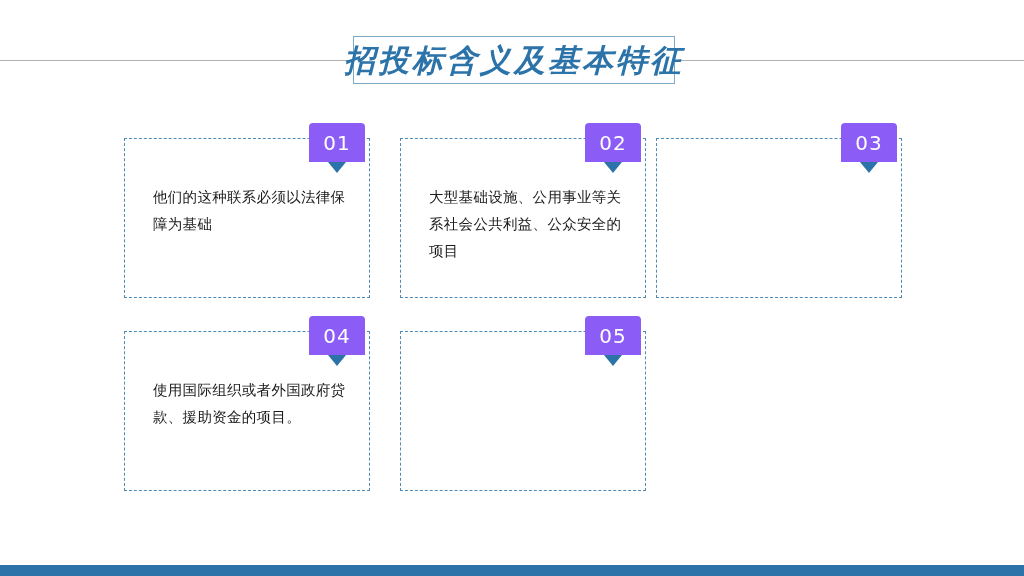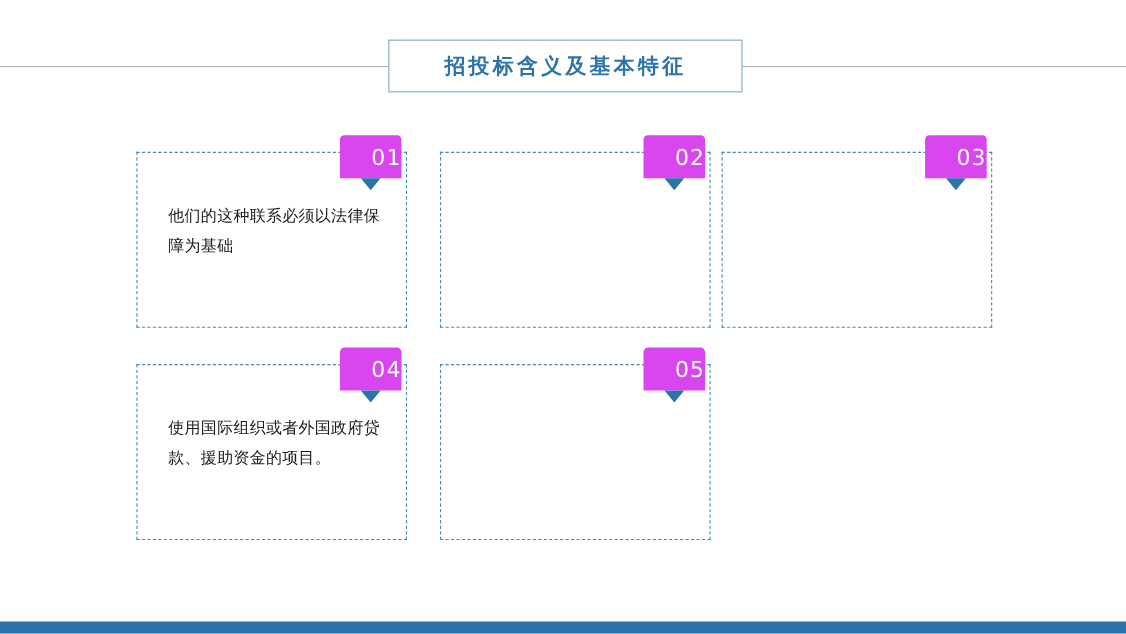--- a/index.html
+++ b/index.html
@@ -46,26 +46,27 @@
     height: 48px;
     box-sizing: border-box;
     border: 1px solid #7fa8c4;
     background: #ffffff;
     display: flex;
     align-items: center;
     justify-content: center;
   }
   .title-text {
     color: #2b73a8;
-    font-size: 19px;
+    font-size: 31px;
     font-weight: bold;
     letter-spacing: 3px;
     line-height: 1;
     white-space: nowrap;
     font-family: "DejaVu Sans", "Liberation Sans", sans-serif;
+    font-style: italic;
   }
 
   
   .grid {
     position: absolute;
     left: 0;
     top: 0;
     width: 1024px;
     height: 576px;
   }
@@ -97,25 +98,25 @@
     font-family: "DejaVu Sans", "Liberation Sans", sans-serif;
   }
 
   
   .badge {
     position: absolute;
     right: 4px;
     top: -16px;
     width: 56px;
     height: 39px;
-    background: #d946ef;
+    background: #8b5cf6;
     border-radius: 4px 4px 0 0;
     display: flex;
     align-items: center;
-    justify-content: flex-end;
+    justify-content: center;
   }
   .badge-num {
     color: #ffffff;
     font-size: 20px;
     line-height: 1;
     letter-spacing: 1px;
     font-family: "DejaVu Sans", "Liberation Sans", sans-serif;
   }
   .badge-tail {
     position: absolute;
@@ -159,20 +160,21 @@
         <span class="badge-tail"></span>
       </div>
       <div class="card-text">他们的这种联系必须以法律保障为基础</div>
     </div>
 
     <div class="card col-1 row-0">
       <div class="badge">
         <span class="badge-num">02</span>
         <span class="badge-tail"></span>
       </div>
+      <div class="card-text">大型基础设施、公用事业等关系社会公共利益、公众安全的项目</div>
     </div>
 
     <div class="card col-2 row-0">
       <div class="badge">
         <span class="badge-num">03</span>
         <span class="badge-tail"></span>
       </div>
     </div>
 
     <div class="card col-0 row-1">

